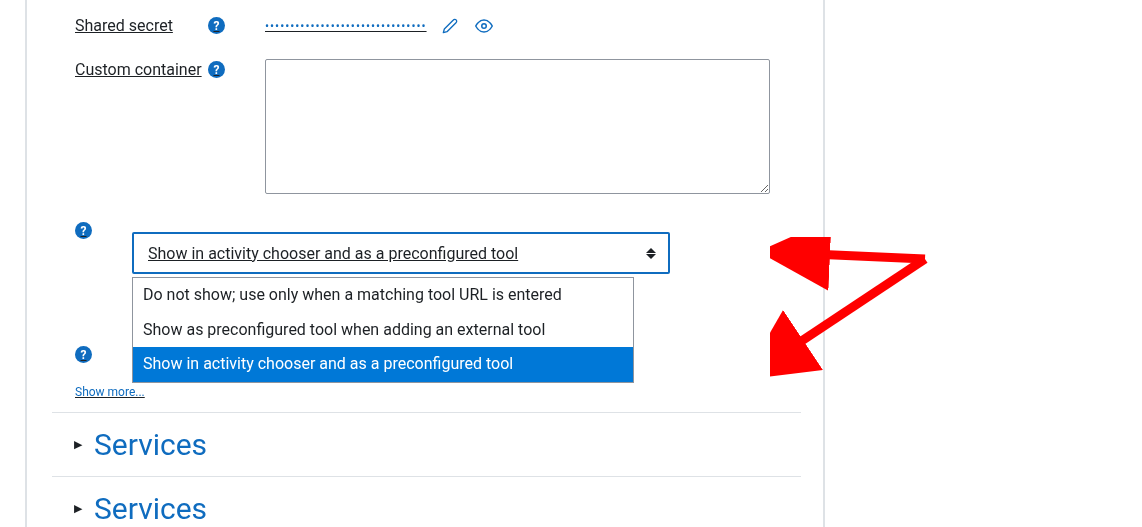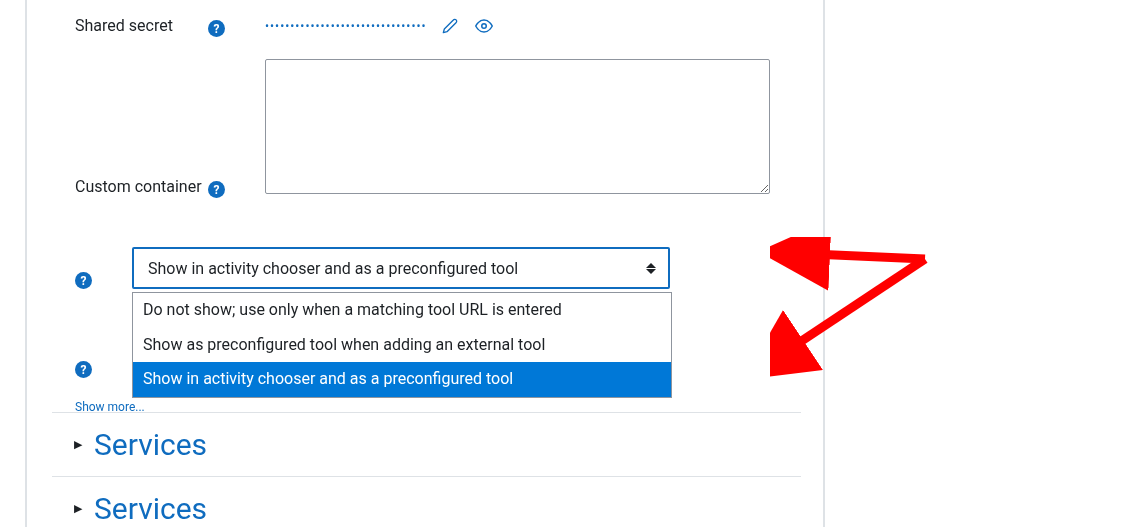--- a/index.html
+++ b/index.html
@@ -33,23 +33,24 @@
       background: #dee2e6;
     }
     .form-area {
       position: absolute;
       left: 75px;
       top: 15px;
       width: 696px;
     }
     .form-row {
       display: flex;
-      align-items: flex-end;
+      align-items: flex-start;
       margin-bottom: 22px;
       position: relative;
+      text-decoration: underline;
     }
     .form-label {
       width: 133px;
       flex-shrink: 0;
       padding-top: 0;
       font-size: 16px;
       color: #1d2125;
       line-height: 1.4;
     }
     .help-icon {
@@ -126,21 +127,21 @@
       display: flex;
       flex-direction: column;
       justify-content: center;
       gap: 1px;
     }
     .select-caret svg { display: block; }
     .dropdown-list {
       position: absolute;
       top: 45px;
       left: 0;
-      width: 540px;
+      width: 502px;
       background: #fff;
       border: 1px solid #8f959e;
       z-index: 5;
     }
     .dropdown-option {
       padding: 6px 10px;
       font-size: 16px;
       color: #1d2125;
       cursor: pointer;
       line-height: 1.4;
@@ -217,21 +218,21 @@
   <div class="form-row">
     <div class="form-label">Custom container</div>
     <span class="help-icon">?</span>
     <div class="form-control-area">
       <textarea style=""></textarea>
     </div>
   </div>
 
   <div class="form-row">
     <span class="help-icon">?</span>
-    <div class="form-control-area" style="margin-top:27px;">
+    <div class="form-control-area" style="margin-top:12px;">
       <div class="select-trigger">
         <span>Show in activity chooser and as a preconfigured tool</span>
         <span class="select-caret">
           <svg width="10" height="5" viewBox="0 0 10 5">
               <polygon points="5,0 10,5 0,5" fill="#1d2125"></polygon>
             </svg>
           <svg width="10" height="5" viewBox="0 0 10 5">
               <polygon points="0,0 10,0 5,5" fill="#1d2125"></polygon>
             </svg>
         </span>

